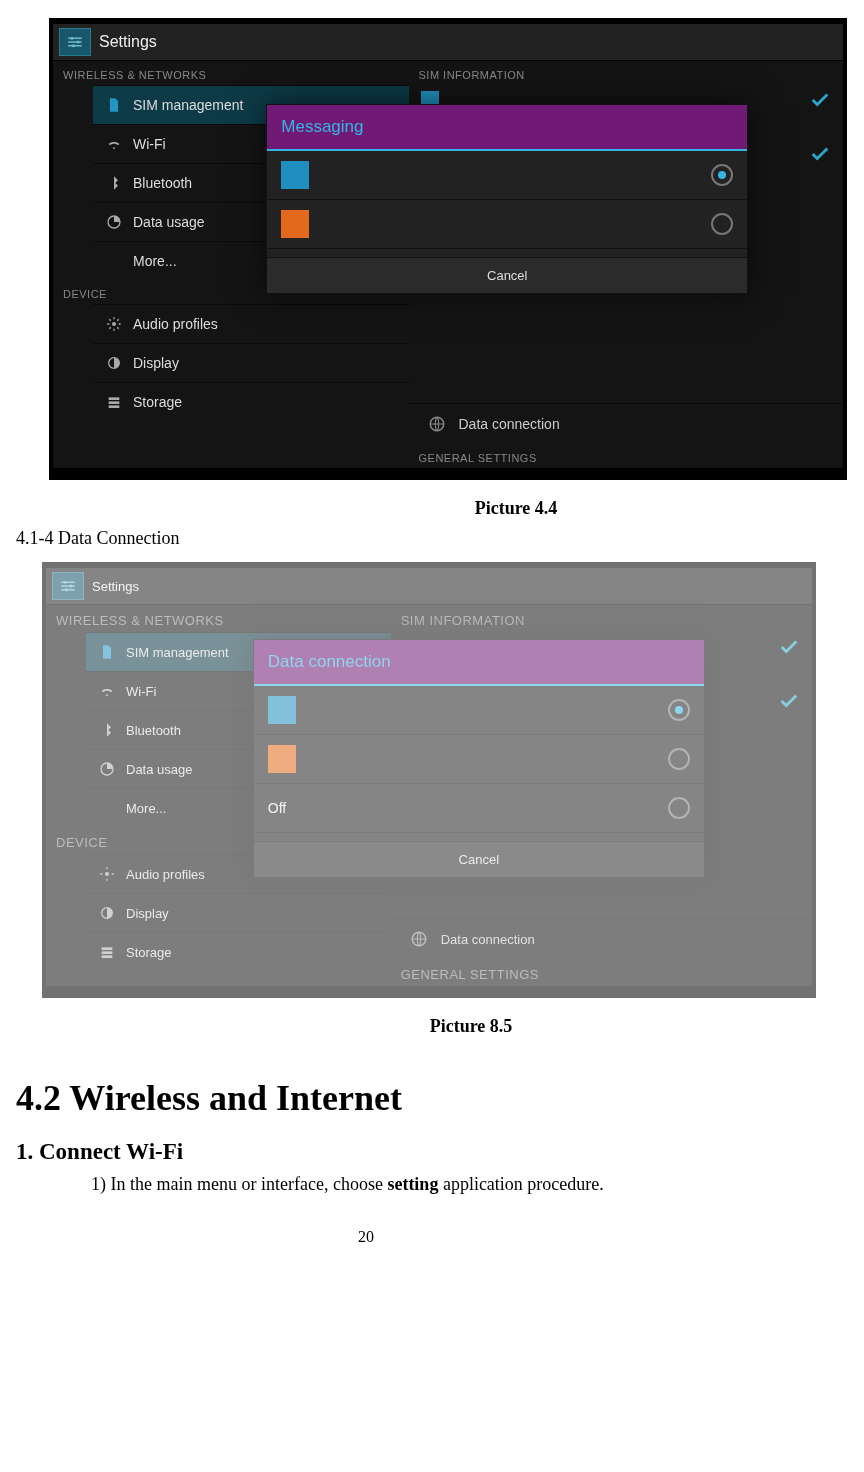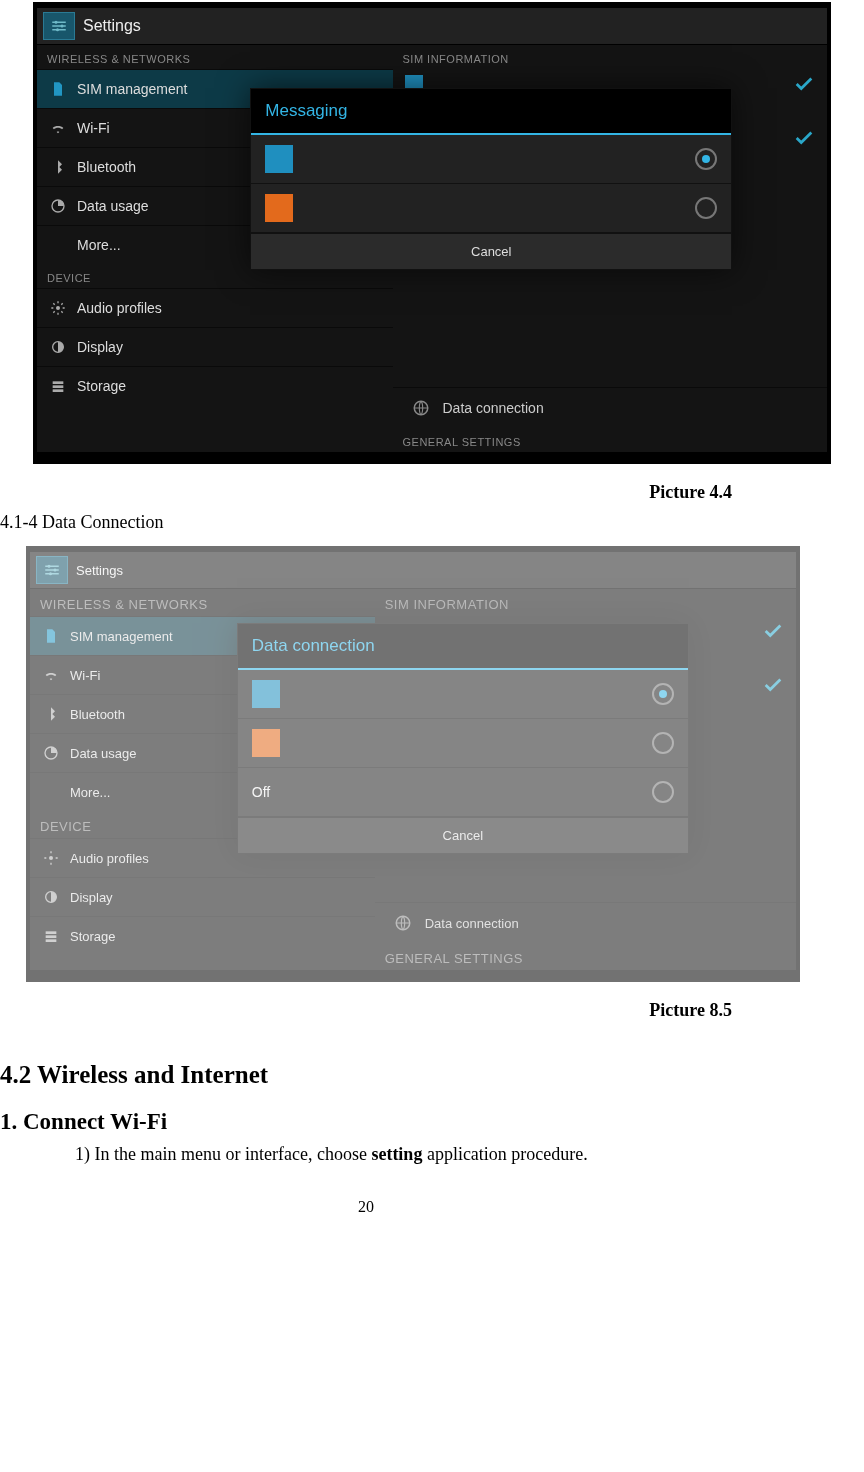--- a/index.html
+++ b/index.html
@@ -5,39 +5,39 @@
   body {
     margin: 0;
     padding: 0;
     font-family: "Times New Roman", serif;
     background: #fff;
     color: #000;
     width: 864px;
   }
   .page {
     width: 732px;
-    padding: 0;
+    padding: 16px;
     box-sizing: border-box;
   }
   .caption {
     font-weight: bold;
-    text-align: right;
+    text-align: center;
     font-size: 18px;
     margin: 18px 0 6px 0;
   }
   .caption.center1 { padding-left: 300px; }
   .caption.center2 { padding-left: 210px; }
   .bodytext {
     font-size: 18px;
     line-height: 1.5;
     margin: 0 0 6px 0;
   }
   .justify { text-align: justify; }
   .h2 {
-    font-size: 25px;
+    font-size: 36px;
     font-weight: bold;
     margin: 40px 0 8px 0;
   }
   .h3 {
     font-size: 23px;
     font-weight: bold;
     margin: 20px 0 6px 0;
   }
   .indent { padding-left: 75px; }
   .pagenum {
@@ -99,20 +99,21 @@
   }
   .row {
     display: flex;
     align-items: center;
     gap: 10px;
     padding: 6px 12px;
     font-size: 14px;
     color: #ddd;
     border-top: 1px solid #0a0a0a;
     min-height: 26px;
+    margin-left: 40px;
   }
   .row.selected { background: #0d3a47; }
   .icon {
     width: 18px; height: 18px;
     display: flex; align-items: center; justify-content: center;
     color: #888;
   }
   .icon svg { width: 16px; height: 16px; fill: #aaa; }
   .icon.blue svg { fill: #2196c3; }
 
@@ -150,21 +151,21 @@
     background: #222;
     border: 1px solid #111;
     box-shadow: 0 0 30px rgba(0,0,0,.6);
     display: flex; flex-direction: column;
   }
   .dialog .dtitle {
     color: #33b5e5;
     font-size: 17px;
     padding: 12px 14px;
     border-bottom: 2px solid #33b5e5;
-    background: #000000;
+    background: #701a75;
   }
   .dialog .dopt {
     display: flex; align-items: center;
     padding: 10px 14px;
     border-bottom: 1px solid #111;
     min-height: 28px;
   }
   .dialog .dopt .box {
     width: 28px; height: 28px;
     margin-right: 12px;
@@ -180,20 +181,21 @@
   .dialog .dopt .radio.on::after {
     content: ""; width: 8px; height: 8px; background: #33b5e5; border-radius: 50%;
   }
   .dialog .dbtn {
     text-align: center;
     padding: 10px 0;
     background: #2b2b2b;
     font-size: 13px;
     color: #ddd;
     border-top: 1px solid #111;
+    margin-top: 8px;
   }
 
   .faded { opacity: 0.55; filter: blur(0.2px); }
   .shot2 .header, .shot2 .row, .shot2 .rrow, .shot2 .sect-header, .shot2 .dialog { font-size: 13px; }
   .shot2 .dialog { left: 27%; right: 14%; top: 17%; }
 </style>
 </head>
 <body>
 
 <div class="page">

